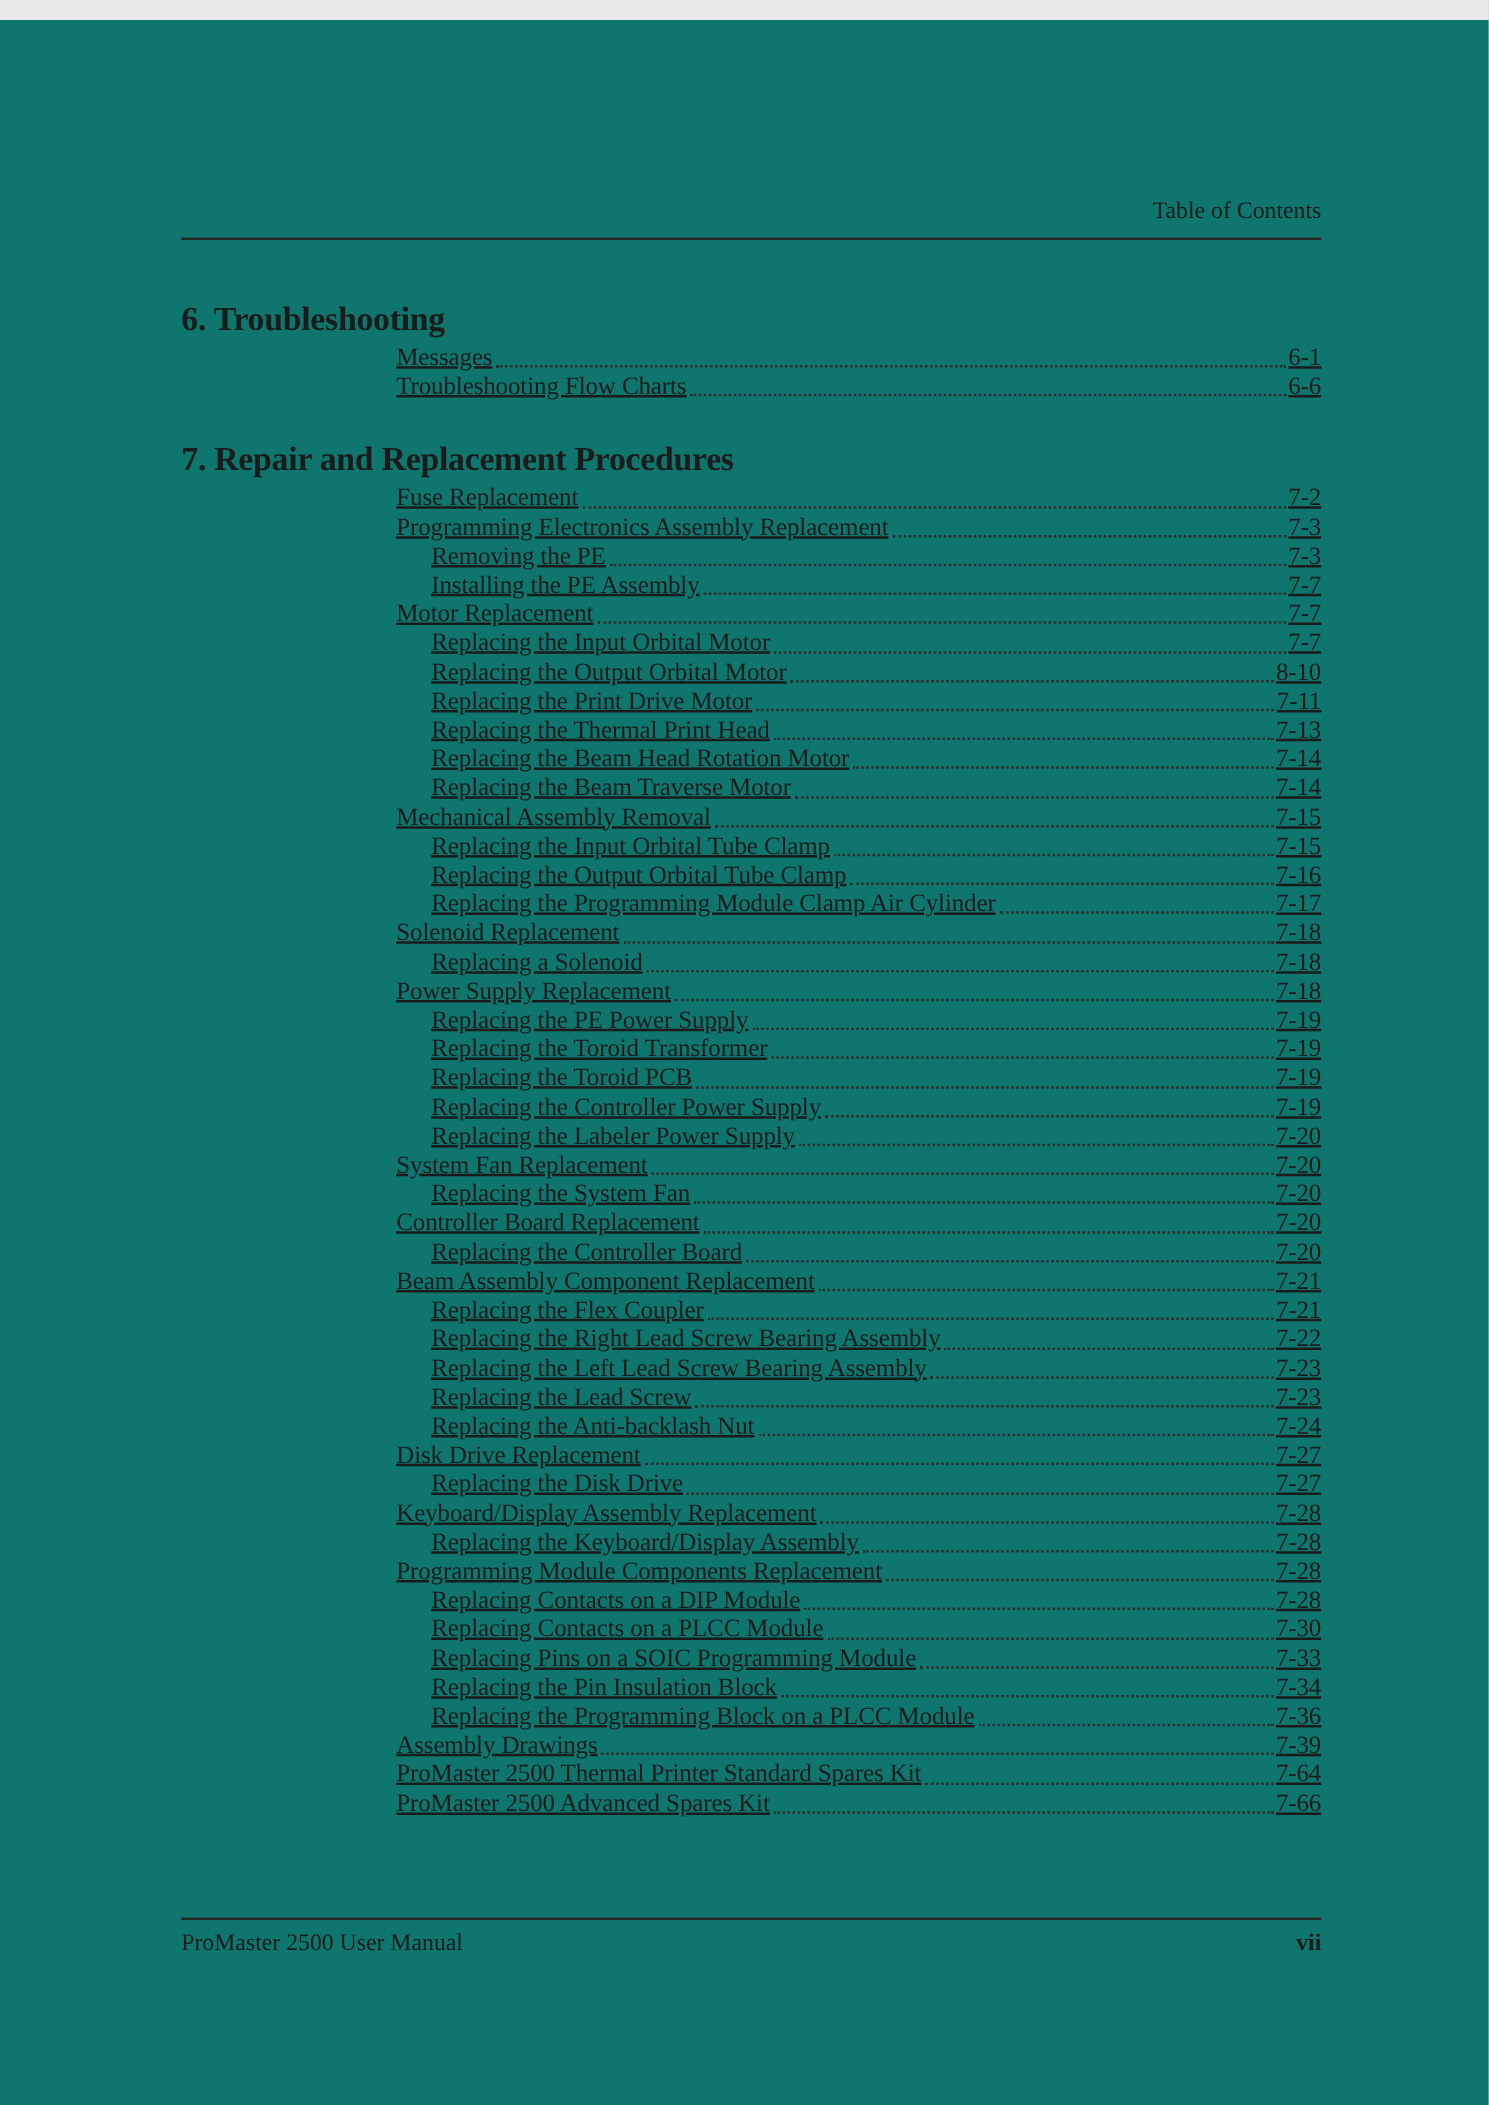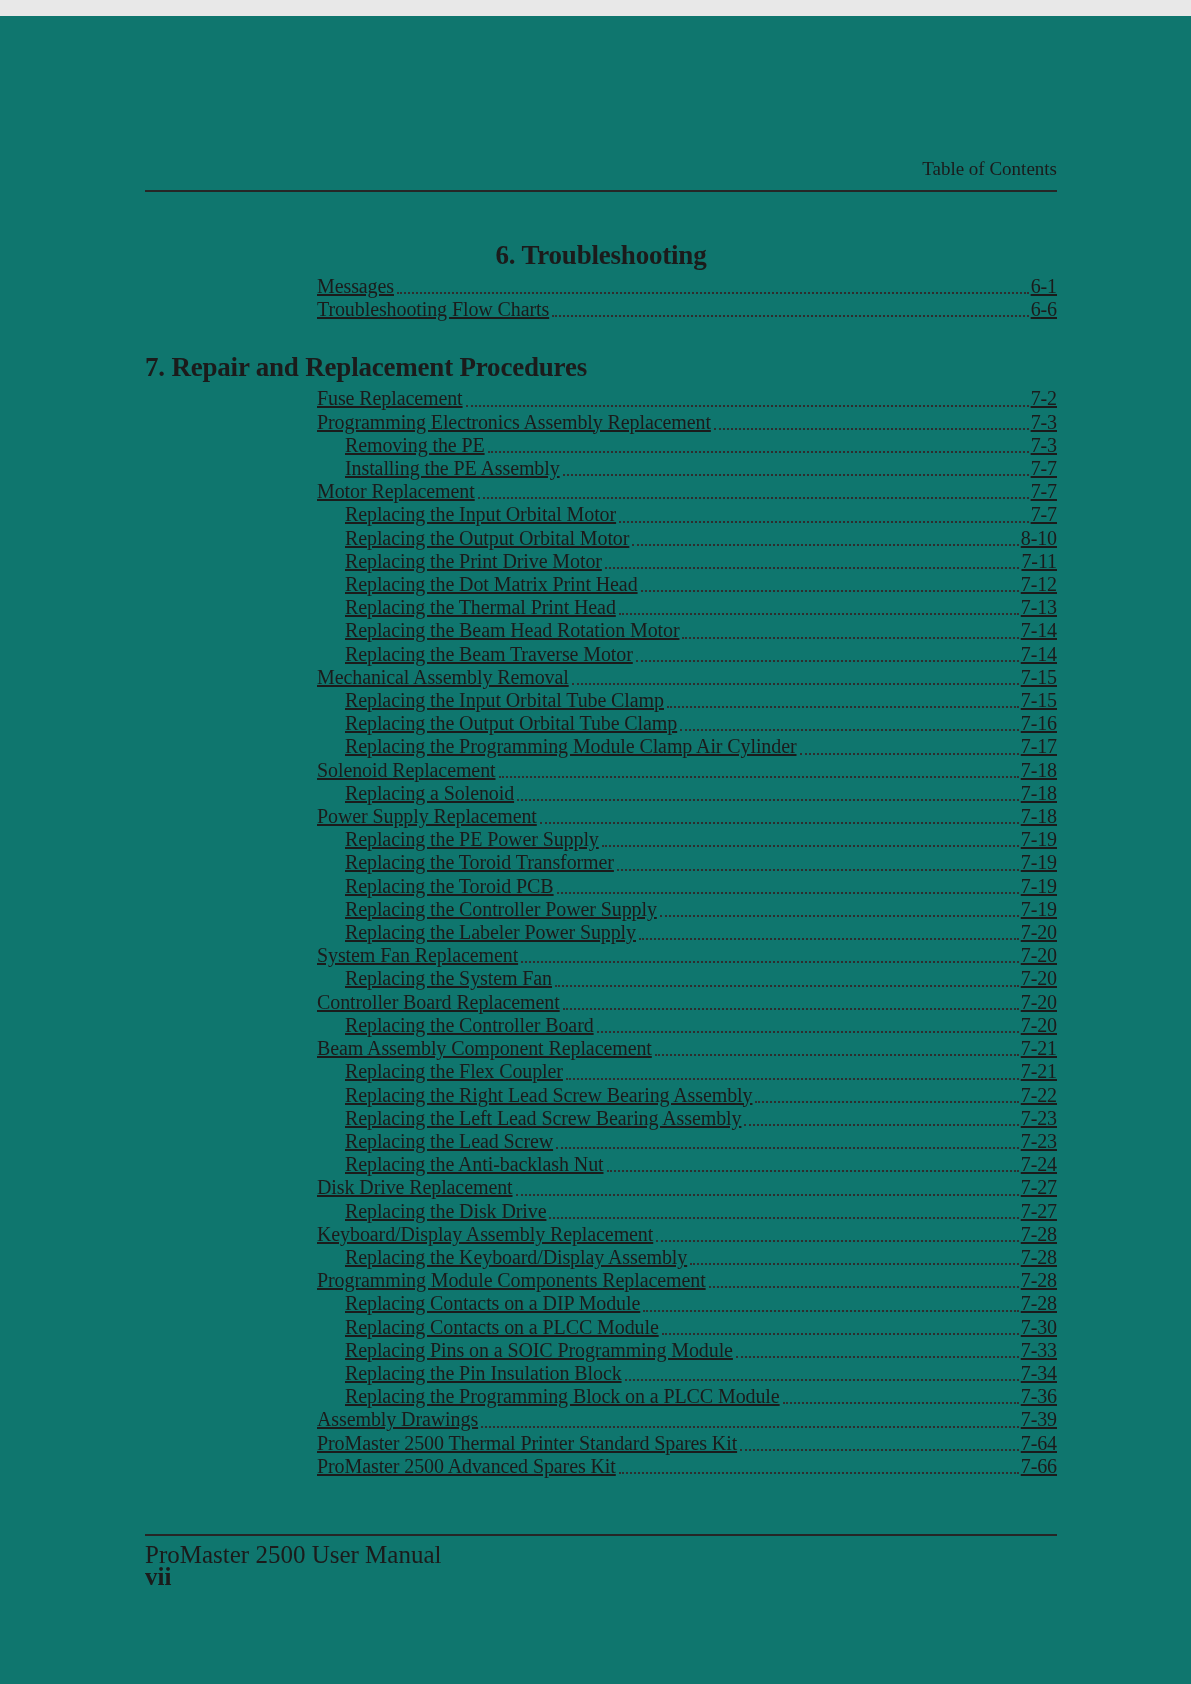--- a/index.html
+++ b/index.html
@@ -23,21 +23,21 @@
     text-align: right;
     font-size: 19px;
     line-height: 22px;
   }
   .header-rule {
     border: none;
     border-top: 2.5px solid #262626;
     margin: 10px 0 0 0;
   }
   .section { margin-top: 30px; }
-  .section.first { margin-top: 47px; text-align: center; }
+  .section.first { margin-top: 47px; }
   .section-title {
     font-size: 27px;
     font-weight: bold;
     line-height: 33px;
     letter-spacing: -0.2px;
     margin: 0;
   }
   .entries { margin-top: 3px; text-decoration: underline; }
   .row {
     display: flex;
@@ -56,23 +56,23 @@
   }
   .row .pg { white-space: nowrap; }
   .footer {
     position: absolute;
     left: 145px;
     right: 134px;
     top: 1518px;
     border-top: 2.5px solid #262626;
     padding-top: 8px;
     display: flex;
-    font-size: 25px;
+    justify-content: space-between;
+    font-size: 19px;
     line-height: 22px;
-    flex-direction: column;
   }
   .footer .page-num { font-weight: bold; }
 </style>
 </head>
 <body>
 
 <div class="page">
   <div class="content">
 
     <div class="doc-header">Table of Contents</div>
@@ -140,25 +140,20 @@
     <span class="leader"></span>
     <span class="pg">8-10</span>
   </div>
 
   <div class="row l2">
     <span class="label">Replacing the Print Drive Motor</span>
     <span class="leader"></span>
     <span class="pg">7-11</span>
   </div>
 
-  <div class="row l2">
-    <span class="label">Replacing the Dot Matrix Print Head</span>
-    <span class="leader"></span>
-    <span class="pg">7-12</span>
-  </div>
 
   <div class="row l2">
     <span class="label">Replacing the Thermal Print Head</span>
     <span class="leader"></span>
     <span class="pg">7-13</span>
   </div>
 
   <div class="row l2">
     <span class="label">Replacing the Beam Head Rotation Motor</span>
     <span class="leader"></span>

